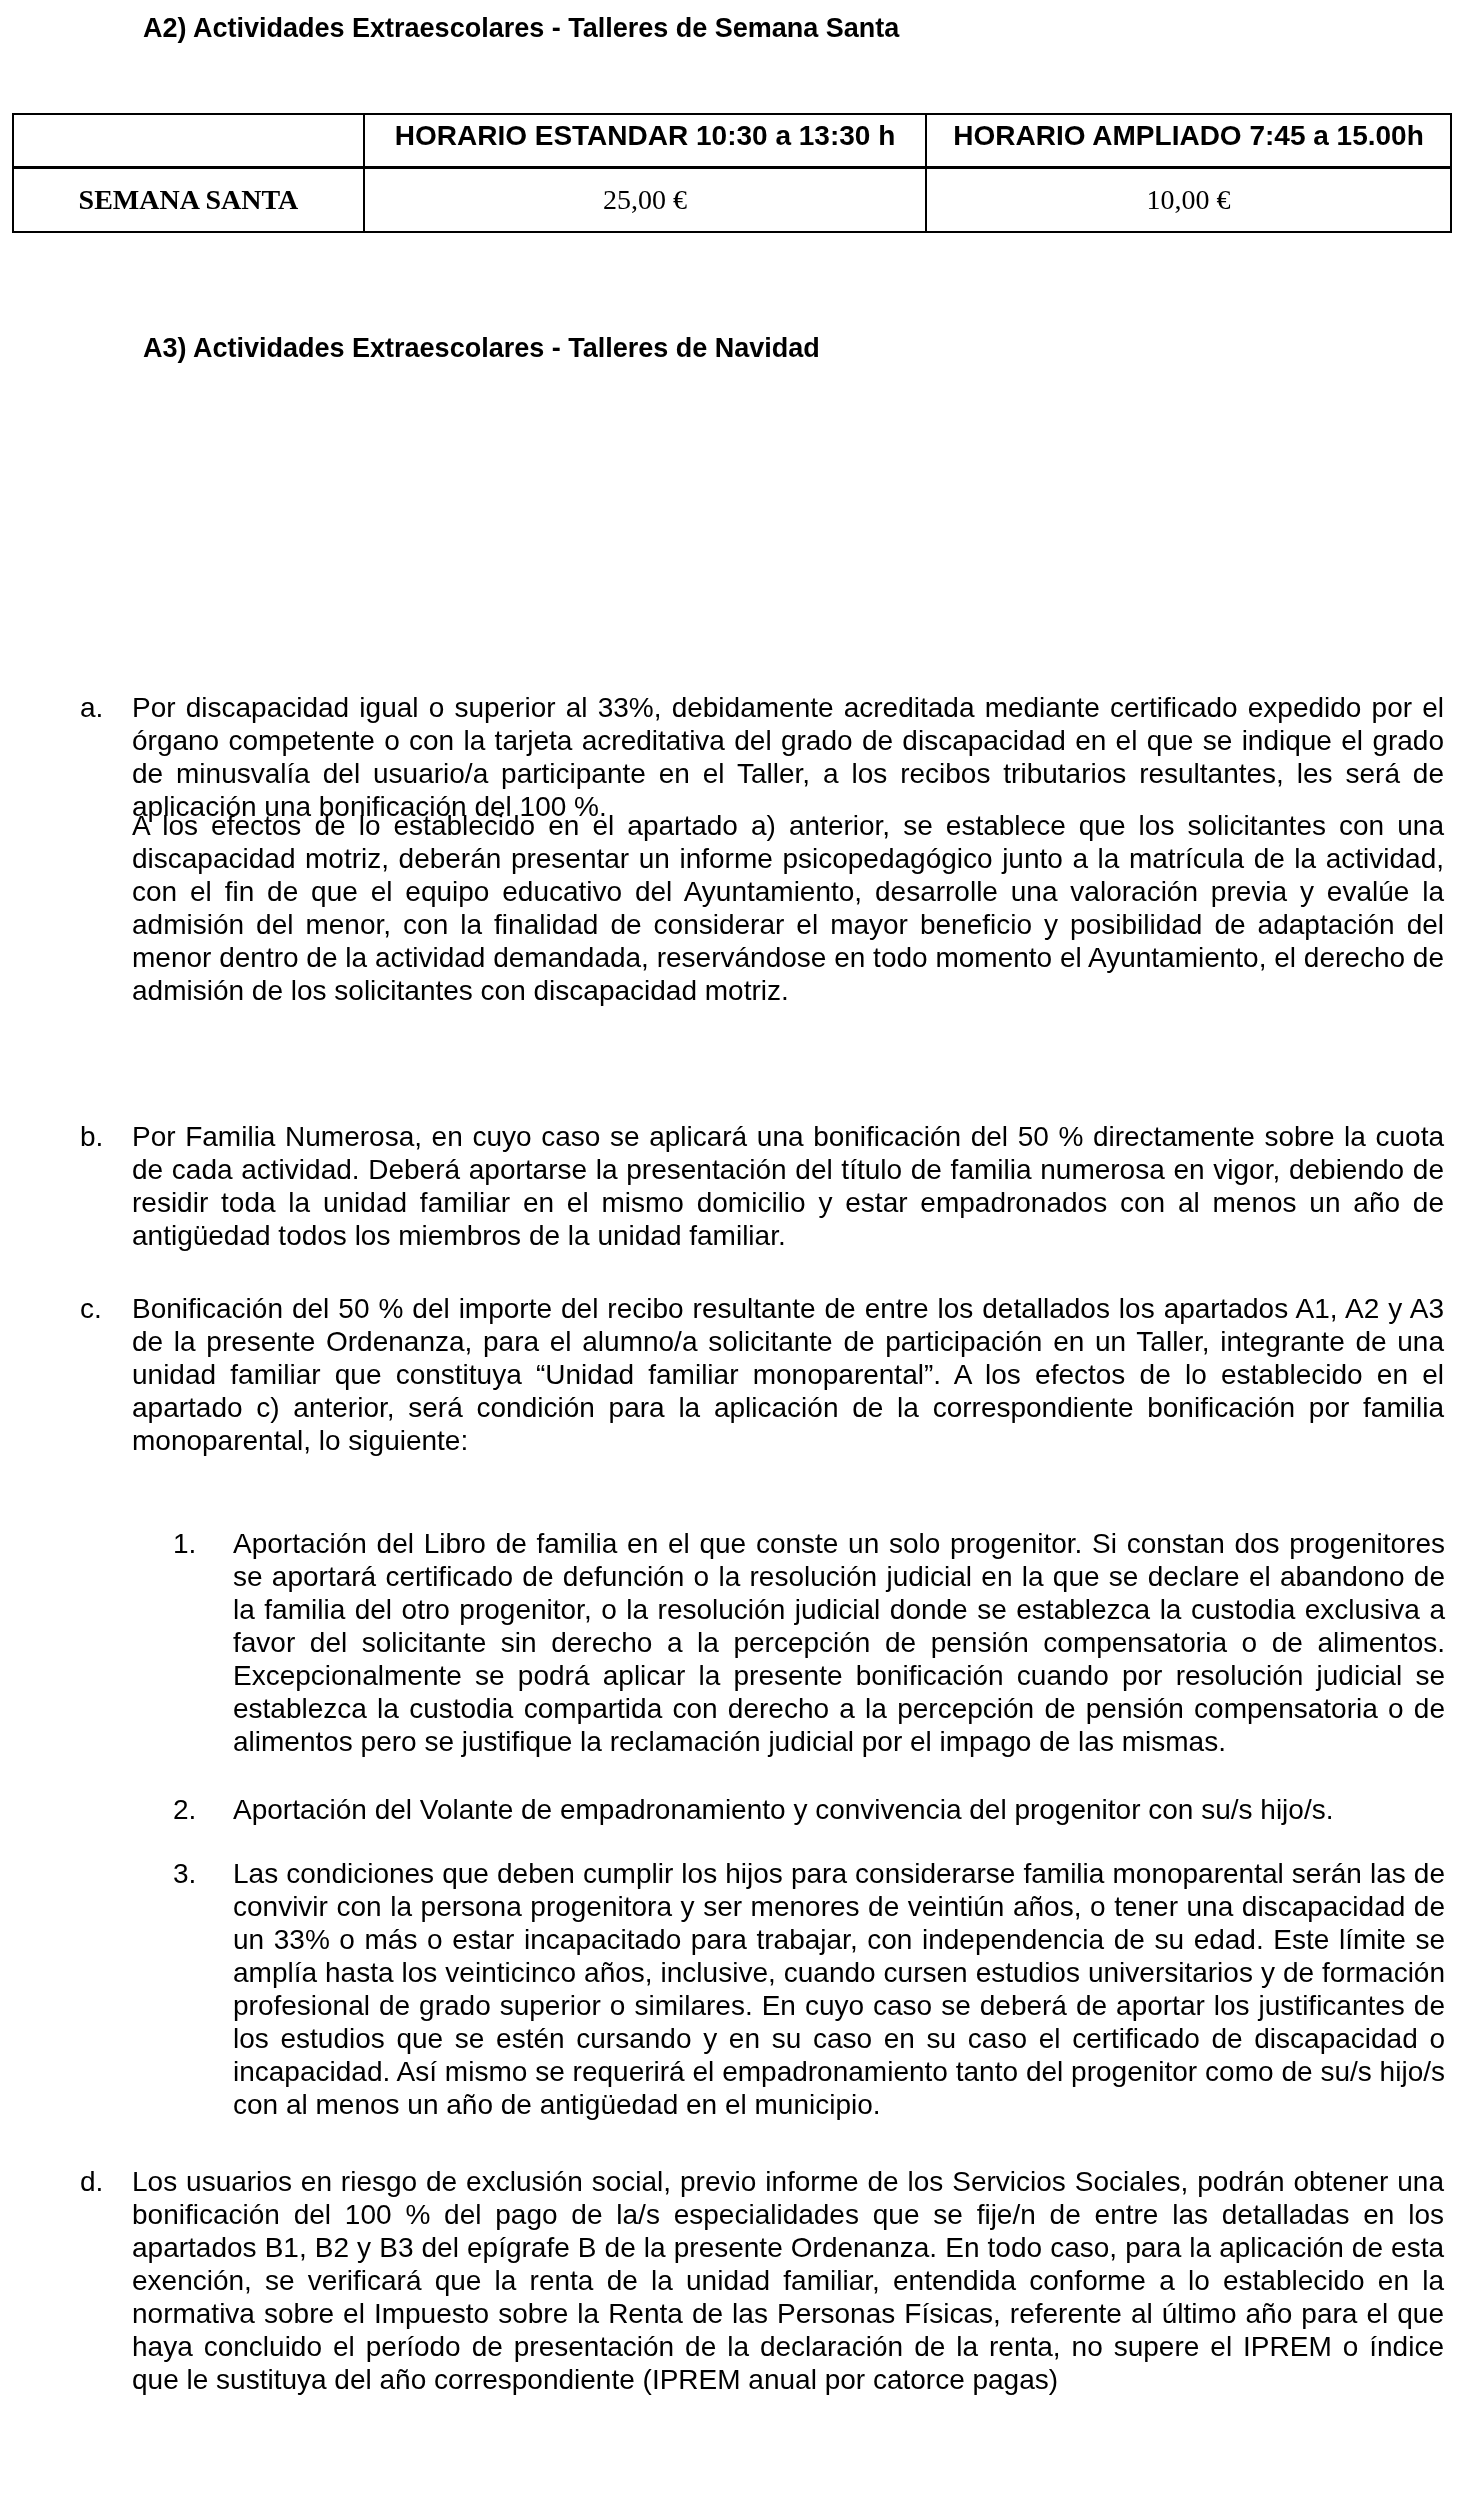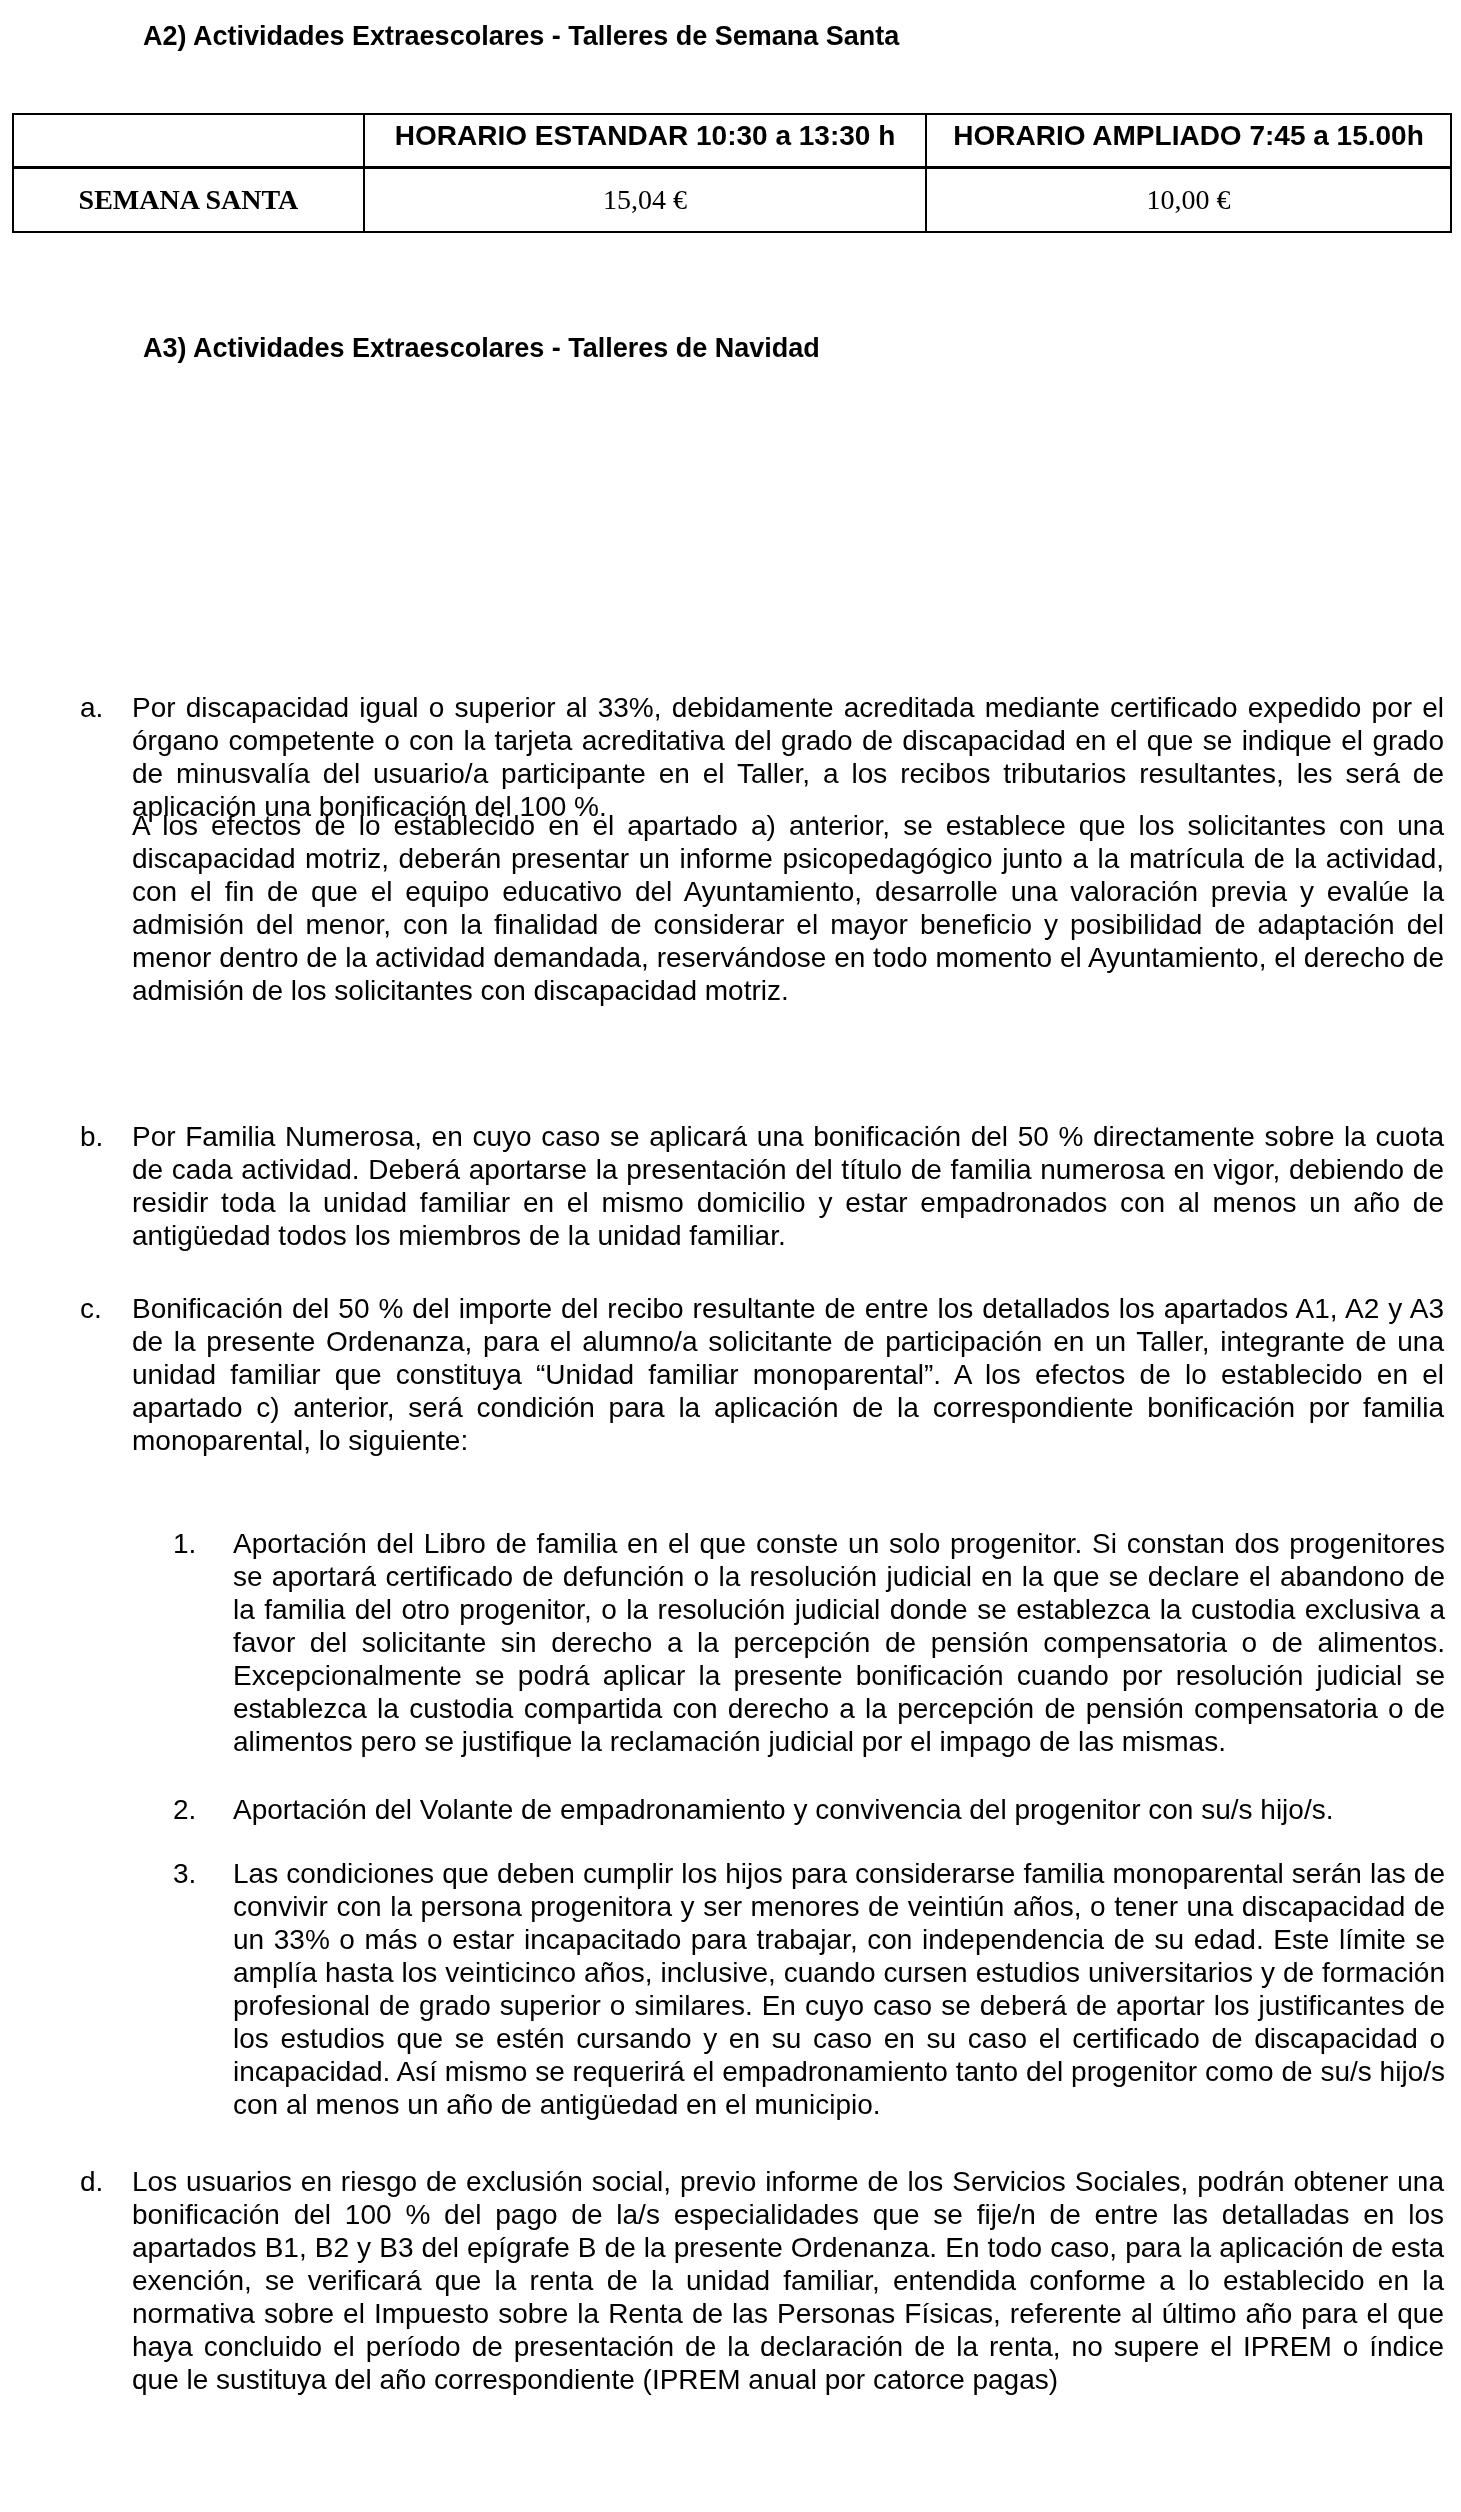--- a/index.html
+++ b/index.html
@@ -13,21 +13,21 @@
     overflow: hidden;
   }
 
   .doc-heading {
     position: absolute;
     font-weight: bold;
     font-size: 27px;
     line-height: 33px;
     white-space: nowrap;
   }
-  #heading-a2 { top: 20px;  left: 143px; }
+  #heading-a2 { top: 12px;  left: 143px; }
   #heading-a3 { top: 332px; left: 143px; }
 
   .price-table {
     position: absolute;
     left: 12px;
     width: 1440px;
     border-collapse: collapse;
     table-layout: fixed;
   }
   #table-a2 { top: 113px; }
@@ -112,21 +112,21 @@
     <thead>
       <tr>
         <th></th>
         <th>HORARIO ESTANDAR 10:30 a 13:30 h</th>
         <th>HORARIO AMPLIADO 7:45 a 15.00h</th>
       </tr>
     </thead>
     <tbody>
       <tr>
         <td class="row-label">SEMANA SANTA</td>
-        <td>15,04 €</td>
+        <td>25,00 €</td>
         <td>10,00 €</td>
       </tr>
     </tbody>
   </table>
 
   <div class="doc-heading" id="heading-a3">A3) Actividades Extraescolares - Talleres de Navidad</div>
 
 
 
   <div class="item" id="item-a">

